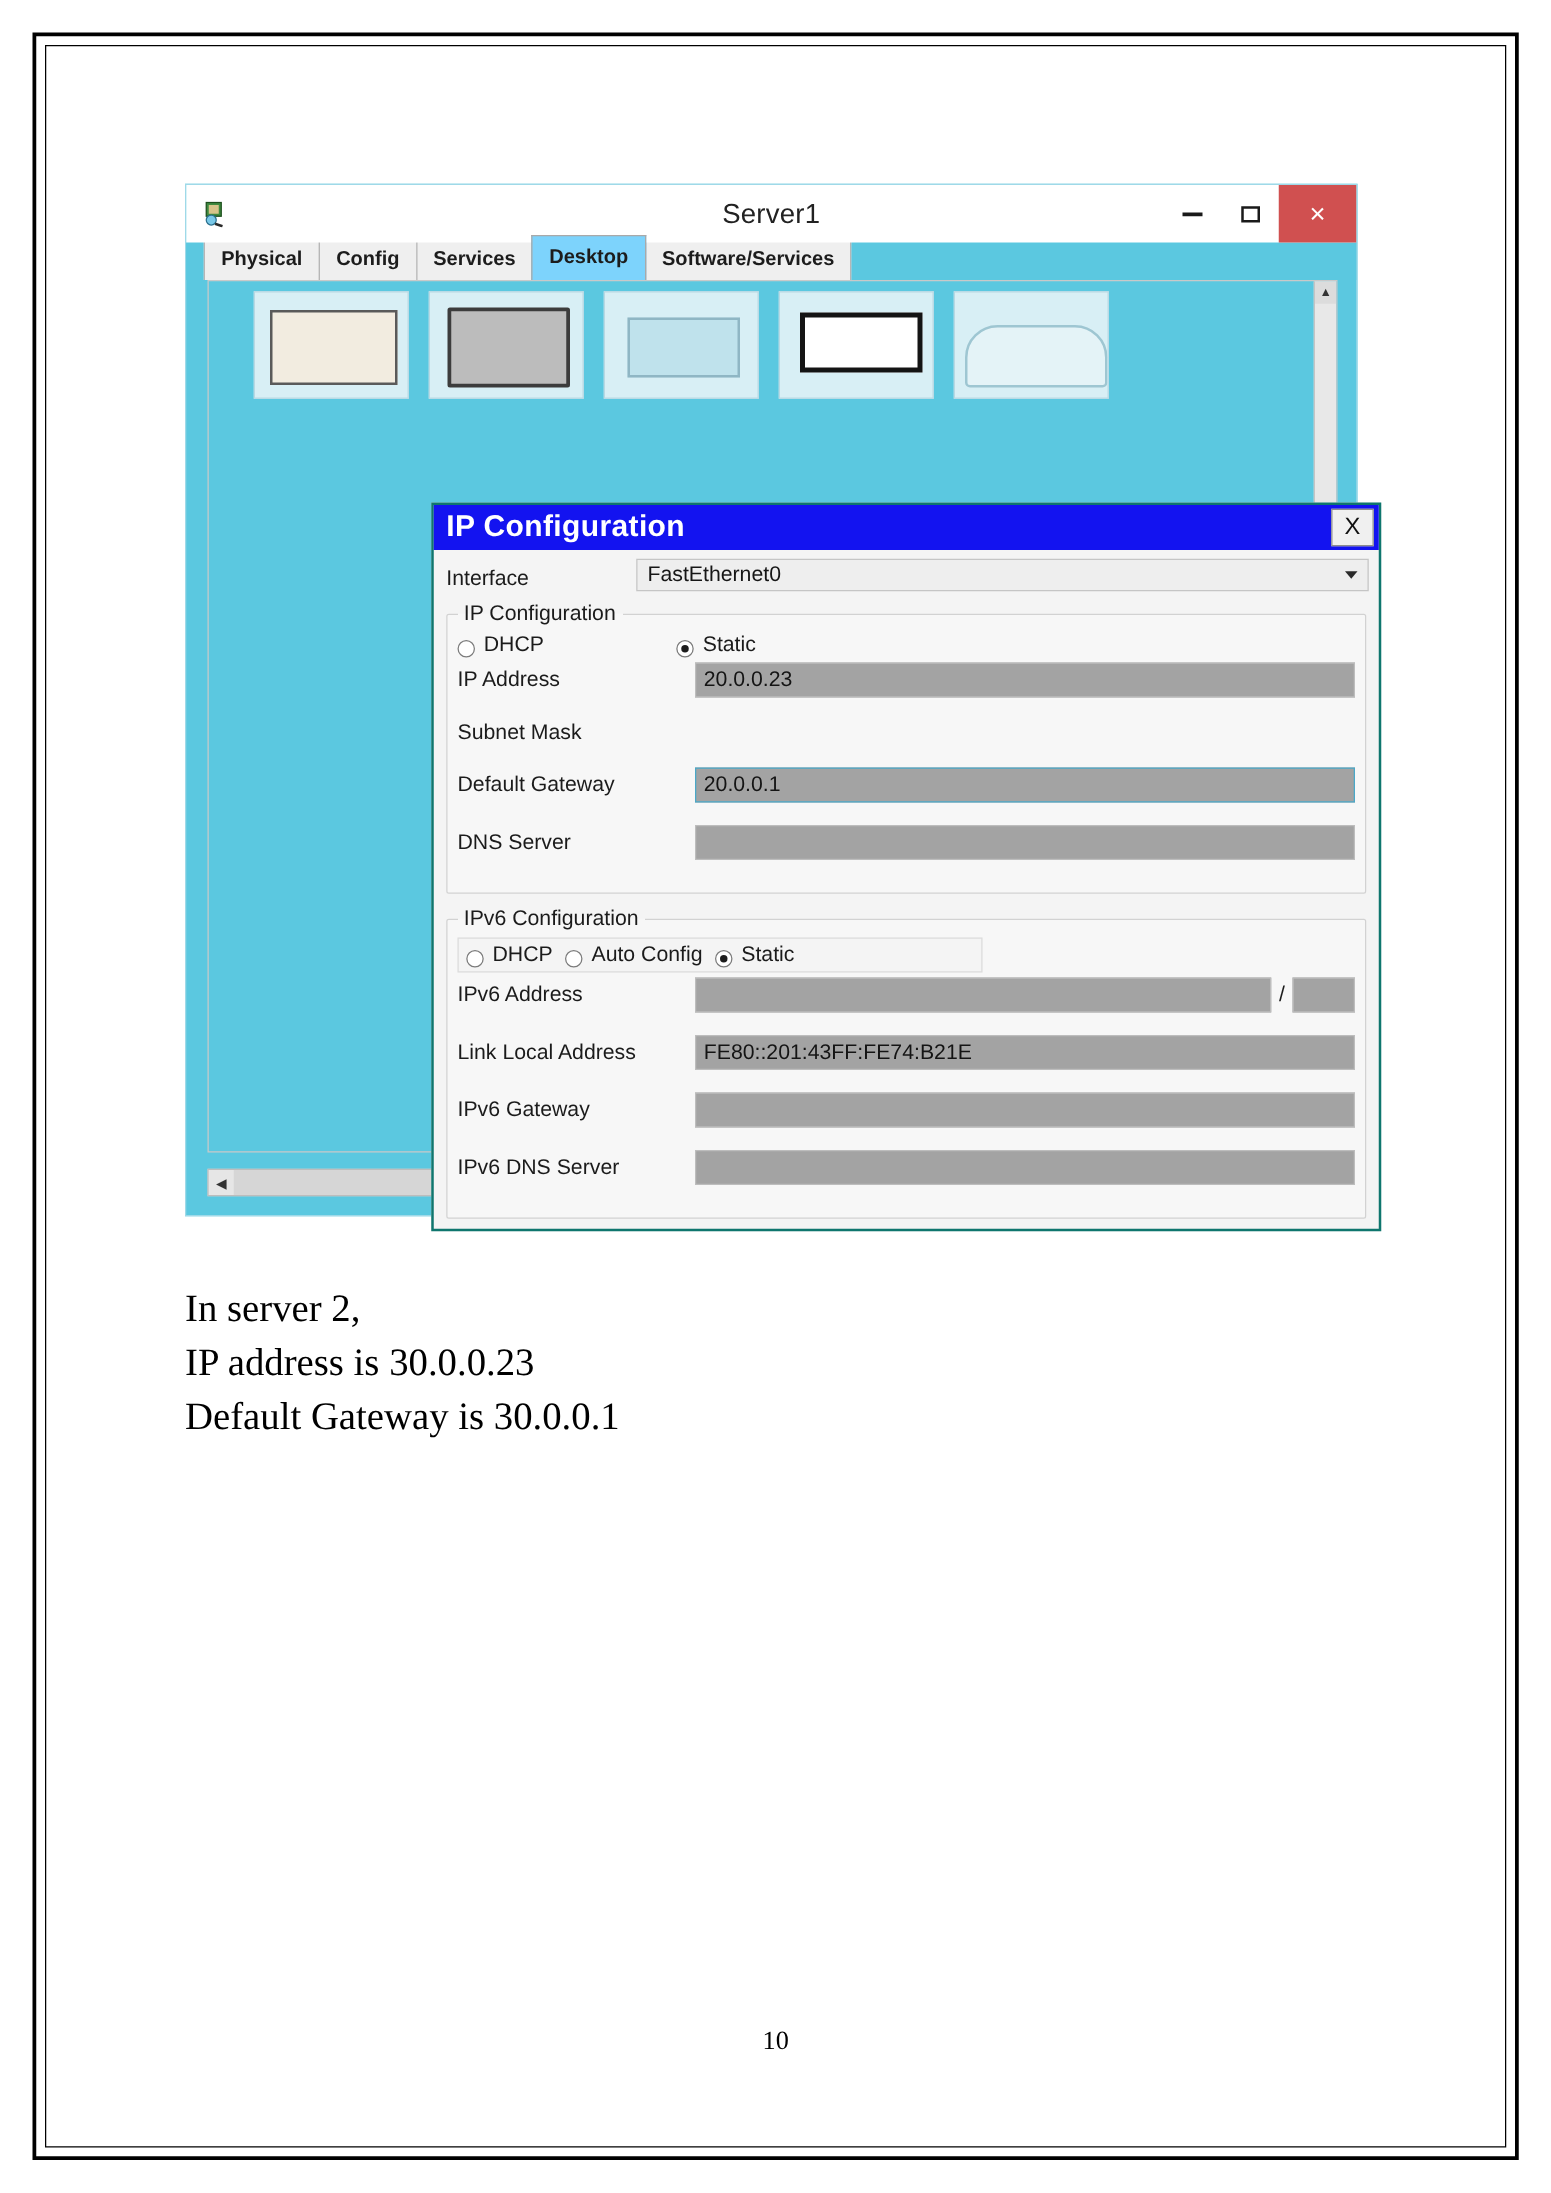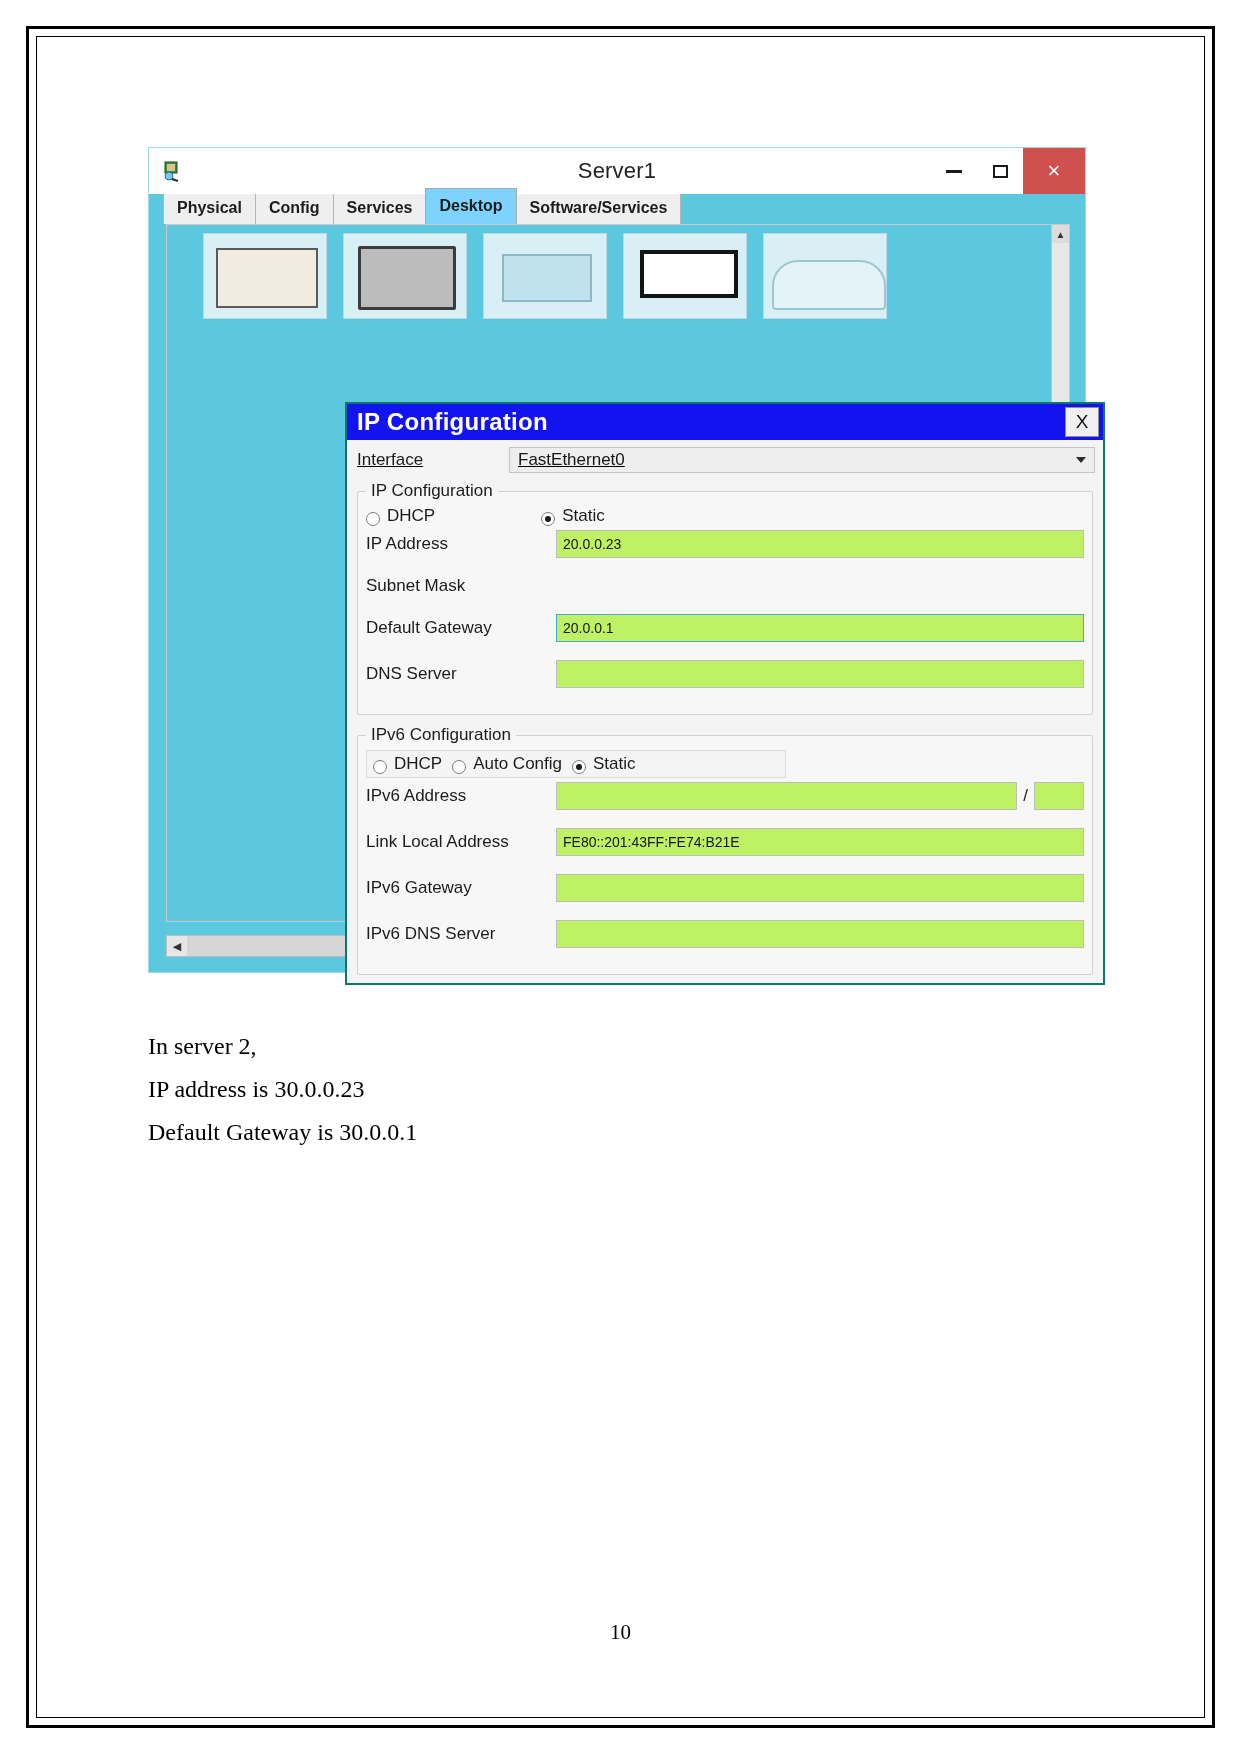--- a/index.html
+++ b/index.html
@@ -293,22 +293,21 @@
     border: 1px solid #8d8d8d;
     color: #111111;
     font-size: 19px;
     display: flex;
     align-items: center;
     justify-content: center;
     box-sizing: border-box;
   }
   .row {
     display: flex;
-    align-items: center;
-    text-decoration: underline;
+    align-items: flex-end;
   }
   .iface-row {
     padding: 7px 8px 4px 10px;
   }
   .lbl {
     font-size: 17px;
     color: #1b1b1b;
   }
   .iface-row .lbl { width: 152px; }
   .combo {
@@ -376,24 +375,24 @@
 
   .field-row {
     display: flex;
     align-items: center;
     margin-bottom: 18px;
   }
   .field-row .lbl { width: 190px; flex: none; }
   .inp {
     flex: 1;
     height: 28px;
-    background: #bef264;
+    background: #a3a3a3;
     border: 1px solid #bdbdbd;
     box-sizing: border-box;
-    font-size: 14px;
+    font-size: 17px;
     color: #141414;
     display: flex;
     align-items: center;
     padding: 0 6px;
   }
   .inp.focused { border: 1px solid #4aa8c8; }
   .slash { padding: 0 6px; font-size: 17px; color: #1b1b1b; }
   .inp.prefix { flex: none; width: 50px; }
 
   
@@ -411,21 +410,21 @@
   .watermark .w1 { font-size: 27px; }
   .watermark .w2 { font-size: 15px; }
 
   
   .doc-text {
     position: absolute;
     left: 148px;
     top: 1025px;
     width: 800px;
     font-family: "Liberation Serif", serif;
-    font-size: 24px;
+    font-size: 31px;
     color: #000000;
     line-height: 43px;
   }
   .page-number {
     position: absolute;
     left: 0; right: 0;
     top: 1620px;
     text-align: center;
     font-family: "Liberation Serif", serif;
     font-size: 21px;

